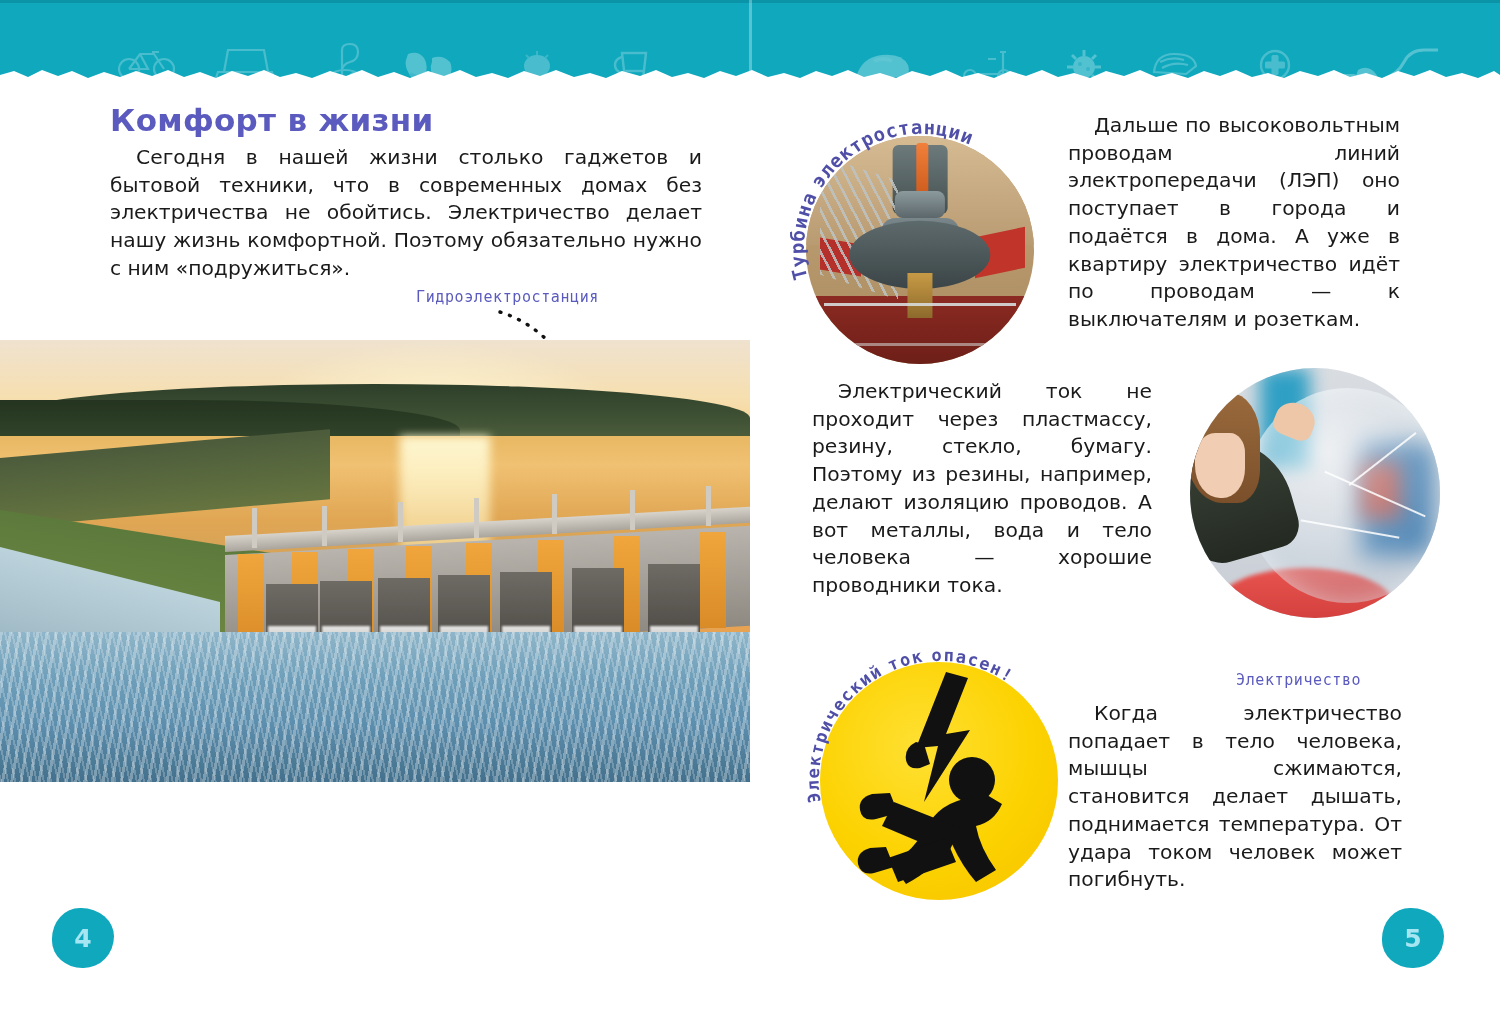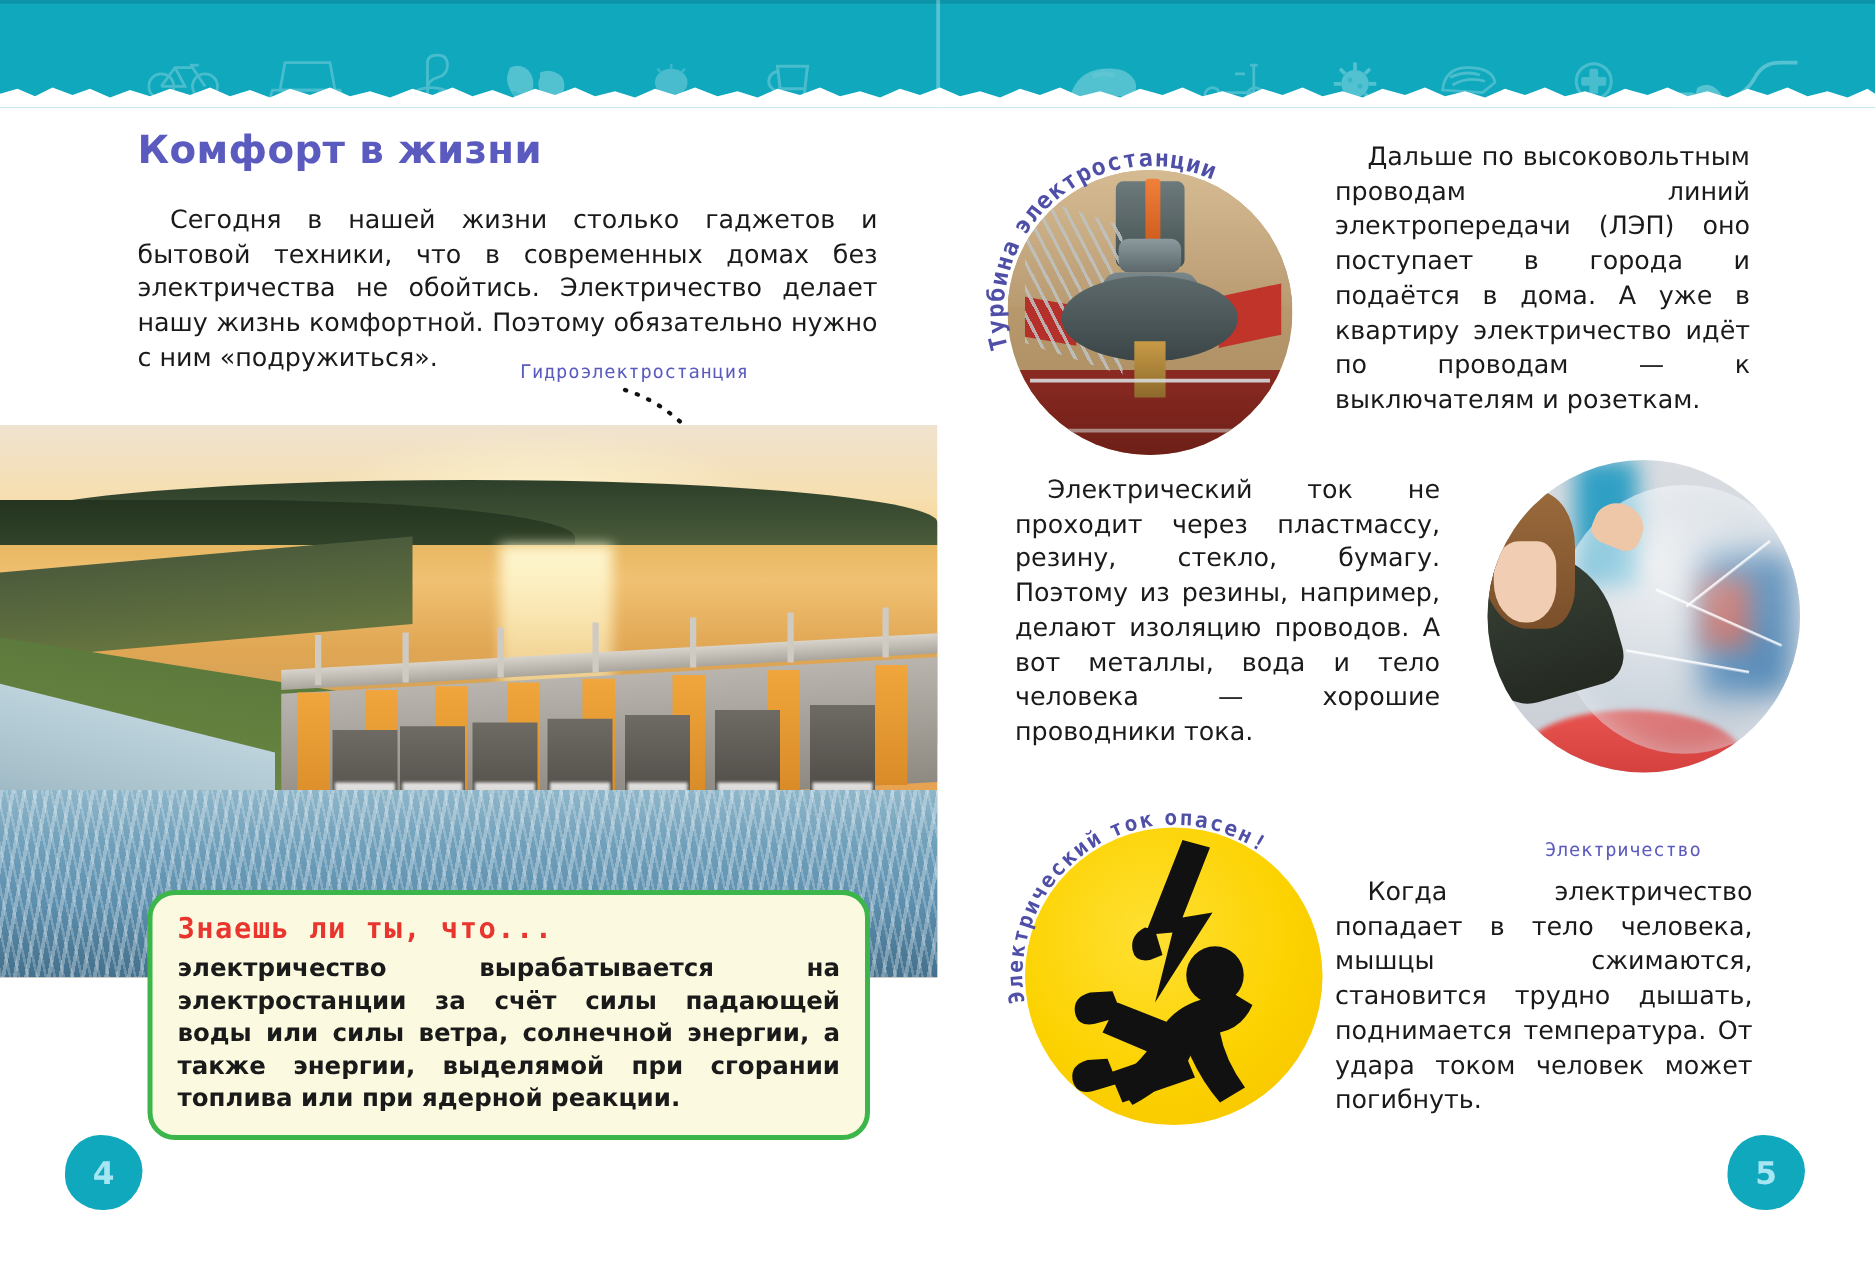--- a/index.html
+++ b/index.html
@@ -385,21 +385,21 @@
 
     <svg class="torn" viewBox="0 0 1500 22" preserveAspectRatio="none">
       <path fill="#ffffff" d="M0,10 L14,6 L28,12 L42,5 L58,11 L72,6 L88,13 L104,7 L120,12 L136,6 L152,11 L168,5 L184,12 L200,7 L216,13 L232,6 L248,11 L264,5 L280,12 L296,8 L312,13 L330,6 L346,11 L362,5 L378,12 L394,7 L410,13 L428,6 L444,11 L460,5 L476,12 L492,8 L508,13 L524,6 L540,11 L556,5 L574,12 L590,8 L606,13 L622,6 L640,11 L656,5 L672,12 L688,8 L704,13 L720,6 L736,11 L752,5 L768,12 L784,8 L800,13 L816,6 L832,11 L848,5 L864,12 L880,8 L896,13 L912,6 L930,11 L946,5 L962,12 L978,8 L994,13 L1010,6 L1026,11 L1042,5 L1058,12 L1074,8 L1090,13 L1106,6 L1124,11 L1140,5 L1156,12 L1172,8 L1188,13 L1204,6 L1220,11 L1236,5 L1252,12 L1268,8 L1284,13 L1300,6 L1318,11 L1334,5 L1350,12 L1366,8 L1382,13 L1398,6 L1414,11 L1430,5 L1446,12 L1462,8 L1478,13 L1494,6 L1500,10 L1500,22 L0,22 Z"></path>
     </svg>
   </div>
 
   <div class="colA" style="top:102px;">
     <div class="h1">Комфорт в жизни</div>
   </div>
 
-  <div class="colA body ind" style="top:162px;">Сегодня в нашей жизни столько гаджетов и бытовой техники, что в современных домах без электричества не обойтись. Электричество делает нашу жизнь комфортной. Поэтому обязательно нужно с ним «подружиться».</div>
+  <div class="colA body ind" style="top:144px;">Сегодня в нашей жизни столько гаджетов и бытовой техники, что в современных домах без электричества не обойтись. Электричество делает нашу жизнь комфортной. Поэтому обязательно нужно с ним «подружиться».</div>
 
   <div class="cap" style="position:absolute;left:416px;top:288px;">Гидроэлектростанция</div>
 
   <svg class="dotline" width="1500" height="1010">
     <path d="M500 312 Q560 330 600 420 Q634 500 636 552" fill="none" stroke="#111" stroke-width="3.4" stroke-linecap="round" stroke-dasharray="1 9"></path>
   </svg>
 
   <div class="dam">
     <div class="sky"></div>
     <div class="forest"></div>
@@ -436,24 +436,20 @@
     <div class="spill" style="left:268px;"></div>
     <div class="spill" style="left:322px;"></div>
     <div class="spill" style="left:380px;"></div>
     <div class="spill" style="left:440px;"></div>
     <div class="spill" style="left:502px;"></div>
     <div class="spill" style="left:574px;"></div>
     <div class="spill" style="left:650px;"></div>
     <div class="foam"></div>
   </div>
 
-  <div class="factbox">
-    <div class="fh">Знаешь ли ты, что...</div>
-    <div class="fb">электричество вырабатывается на электростанции за счёт силы падающей воды или силы ветра, солнечной энергии, а также энергии, выделямой при сгорании топлива или при ядерной реакции.</div>
-  </div>
 
   <div class="pnum l">4</div>
 
   <div class="circ turb" style="left:806px;top:136px;width:228px;height:228px;">
     <div class="bg"></div>
       <div class="wall"></div>
       <div class="floor"></div>
     <div class="redrail"></div>
       <div class="redrail2"></div>
     <div class="rowfar"></div>
@@ -544,17 +540,17 @@
       <span class="arcchar" style="transform: rotate(-6.928deg) translate(0px, -136px) rotate(0deg);">&nbsp;</span>
       <span class="arcchar" style="transform: rotate(-3.456deg) translate(0px, -136px) rotate(0deg);">о</span>
       <span class="arcchar" style="transform: rotate(2.144deg) translate(0px, -136px) rotate(0deg);">п</span>
       <span class="arcchar" style="transform: rotate(7.744deg) translate(0px, -136px) rotate(0deg);">а</span>
       <span class="arcchar" style="transform: rotate(13.344deg) translate(0px, -136px) rotate(0deg);">с</span>
       <span class="arcchar" style="transform: rotate(18.944deg) translate(0px, -136px) rotate(0deg);">е</span>
       <span class="arcchar" style="transform: rotate(24.544deg) translate(0px, -136px) rotate(0deg);">н</span>
       <span class="arcchar" style="transform: rotate(30.144deg) translate(0px, -136px) rotate(0deg);">!</span>
     </div>
 
-  <div class="body ind" style="position:absolute;left:1068px;top:700px;width:334px;">Когда электричество попадает в тело человека, мышцы сжимаются, становится трудно дышать, поднимается температура. От удара током человек может погибнуть.</div>
+  <div class="body ind" style="position:absolute;left:1068px;top:700px;width:334px;">Когда электричество попадает в тело человека, мышцы сжимаются, становится делает дышать, поднимается температура. От удара током человек может погибнуть.</div>
 
   <div class="pnum r">5</div>
 
 </div>
 
 </body></html>

